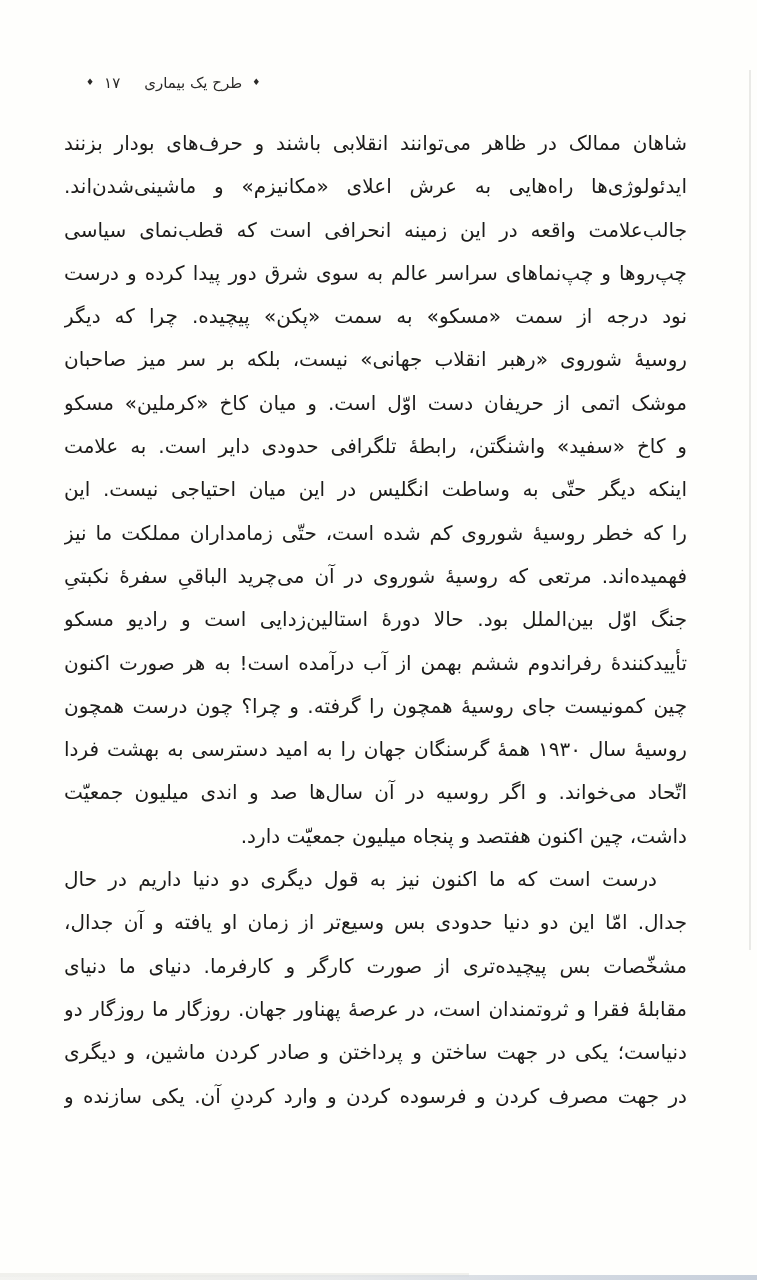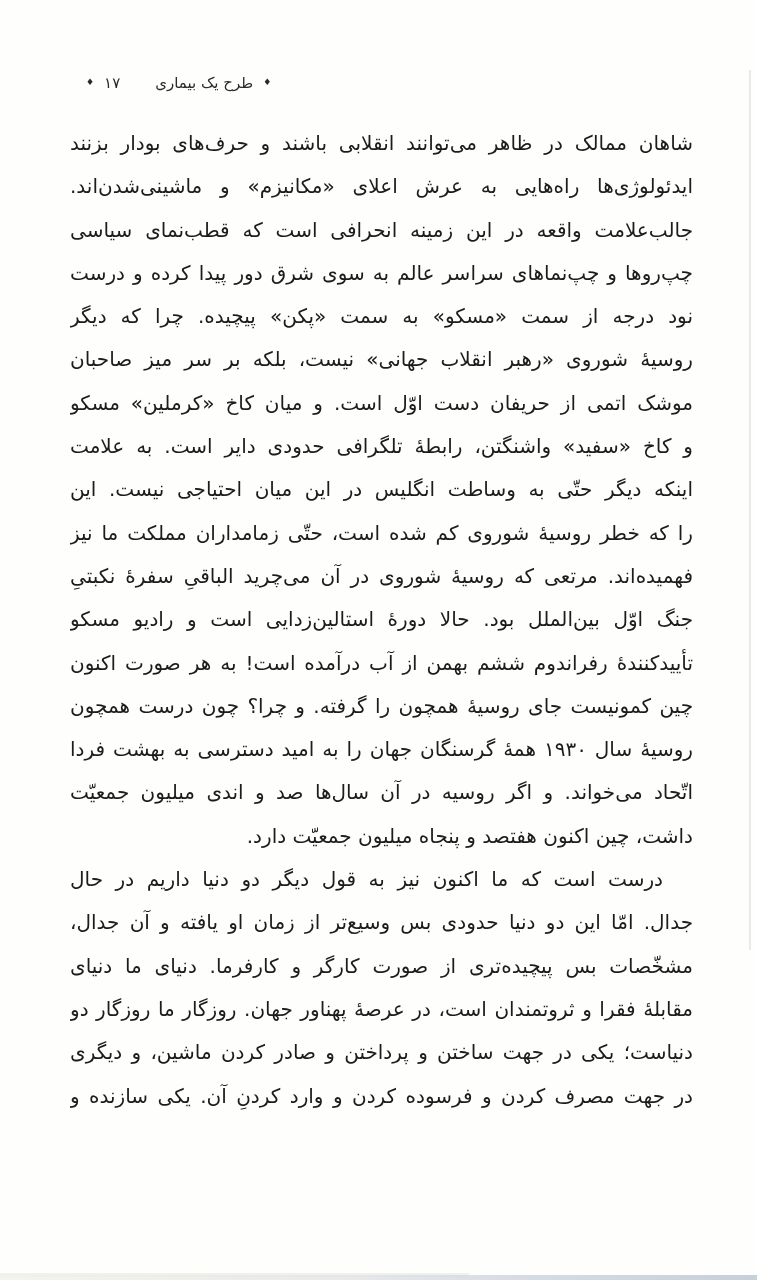--- a/index.html
+++ b/index.html
@@ -27,26 +27,26 @@
   }
   .page-header .diamond{
     font-size:9px;
     color:#2b2a28;
     transform:translateY(-1px);
   }
   .page-header .chapter-title{
     letter-spacing:0;
   }
   .page-header .page-number{
-    margin-right:25px;
+    margin-right:14px;
   }
   .text-block{
     position:absolute;
     top:122px;
-    right:64px;
+    right:70px;
     width:623px;
     direction:rtl;
     color:#1d1c1a;
   }
   .line{
     height:43.3px;
     line-height:43.3px;
     font-size:20px;
     text-align:justify;
     text-align-last:justify;
@@ -110,21 +110,21 @@
     <div class="line">و کاخ «سفید» واشنگتن، رابطهٔ تلگرافی حدودی دایر است. به علامت</div>
     <div class="line">اینکه دیگر حتّی به وساطت انگلیس در این میان احتیاجی نیست. این</div>
     <div class="line">را که خطر روسیهٔ شوروی کم شده است، حتّی زمامداران مملکت ما نیز</div>
     <div class="line">فهمیده‌اند. مرتعی که روسیهٔ شوروی در آن می‌چرید الباقیِ سفرهٔ نکبتیِ</div>
     <div class="line">جنگ اوّل بین‌الملل بود. حالا دورهٔ استالین‌زدایی است و رادیو مسکو</div>
     <div class="line">تأییدکنندهٔ رفراندوم ششم بهمن از آب درآمده است! به هر صورت اکنون</div>
     <div class="line">چین کمونیست جای روسیهٔ همچون را گرفته. و چرا؟ چون درست همچون</div>
     <div class="line">روسیهٔ سال ۱۹۳۰ همهٔ گرسنگان جهان را به امید دسترسی به بهشت فردا به</div>
     <div class="line">اتّحاد می‌خواند. و اگر روسیه در آن سال‌ها صد و اندی میلیون جمعیّت</div>
     <div class="line para-end">داشت، چین اکنون هفتصد و پنجاه میلیون جمعیّت دارد.</div>
-    <div class="line indent">درست است که ما اکنون نیز به قول دیگر دو دنیا داریم در حال</div>
+    <div class="line indent">درست است که ما اکنون نیز به قول دیگری دو دنیا داریم در حال</div>
     <div class="line">جدال. امّا این دو دنیا حدودی بس وسیع‌تر از زمان او یافته و آن جدال،</div>
     <div class="line">مشخّصات بس پیچیده‌تری از صورت کارگر و کارفرما. دنیای ما دنیای</div>
     <div class="line">مقابلهٔ فقرا و ثروتمندان است، در عرصهٔ پهناور جهان. روزگار ما روزگار دو</div>
     <div class="line">دنیاست؛ یکی در جهت ساختن و پرداختن و صادر کردن ماشین، و دیگری</div>
     <div class="line">در جهت مصرف کردن و فرسوده کردن و وارد کردنِ آن. یکی سازنده و دیگری</div>
   </div>
 
   <div class="right-edge-line"></div>
   <div class="bottom-left-smudge"></div>
   <div class="bottom-edge-shadow"></div>

